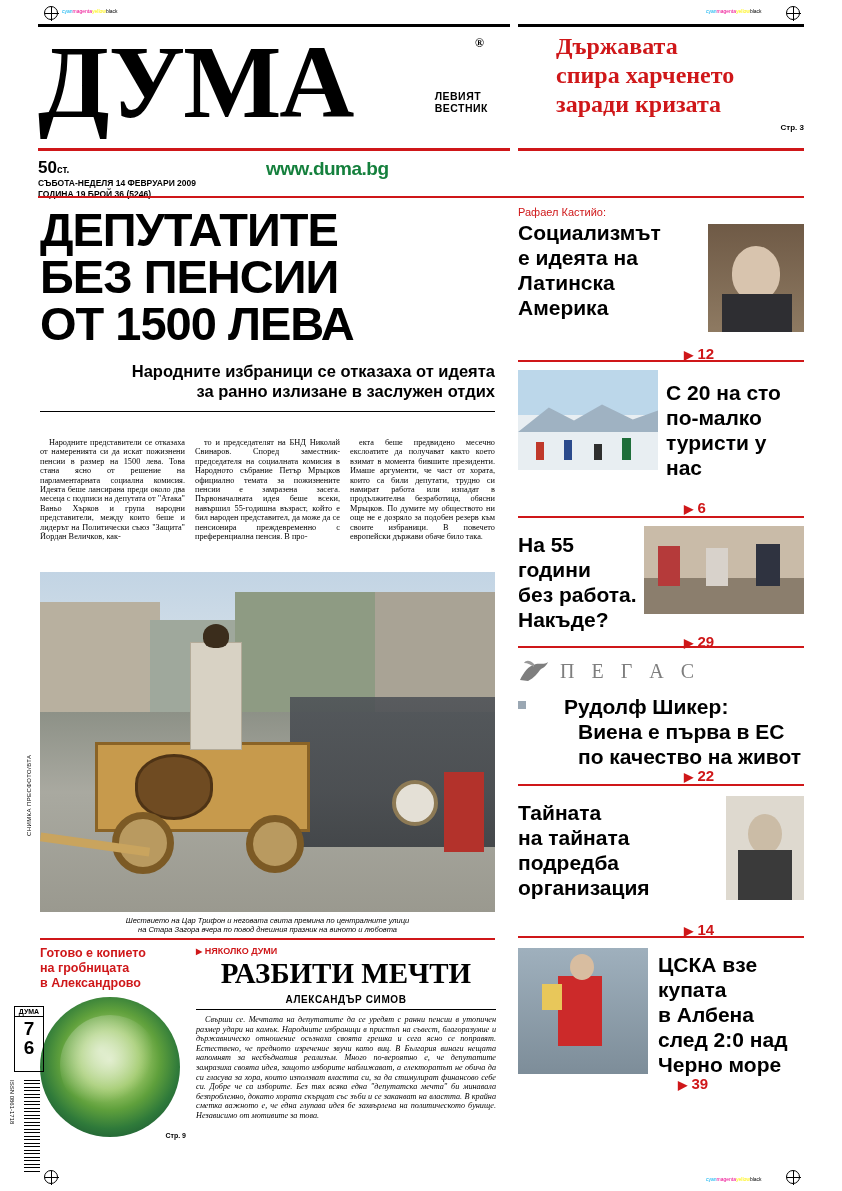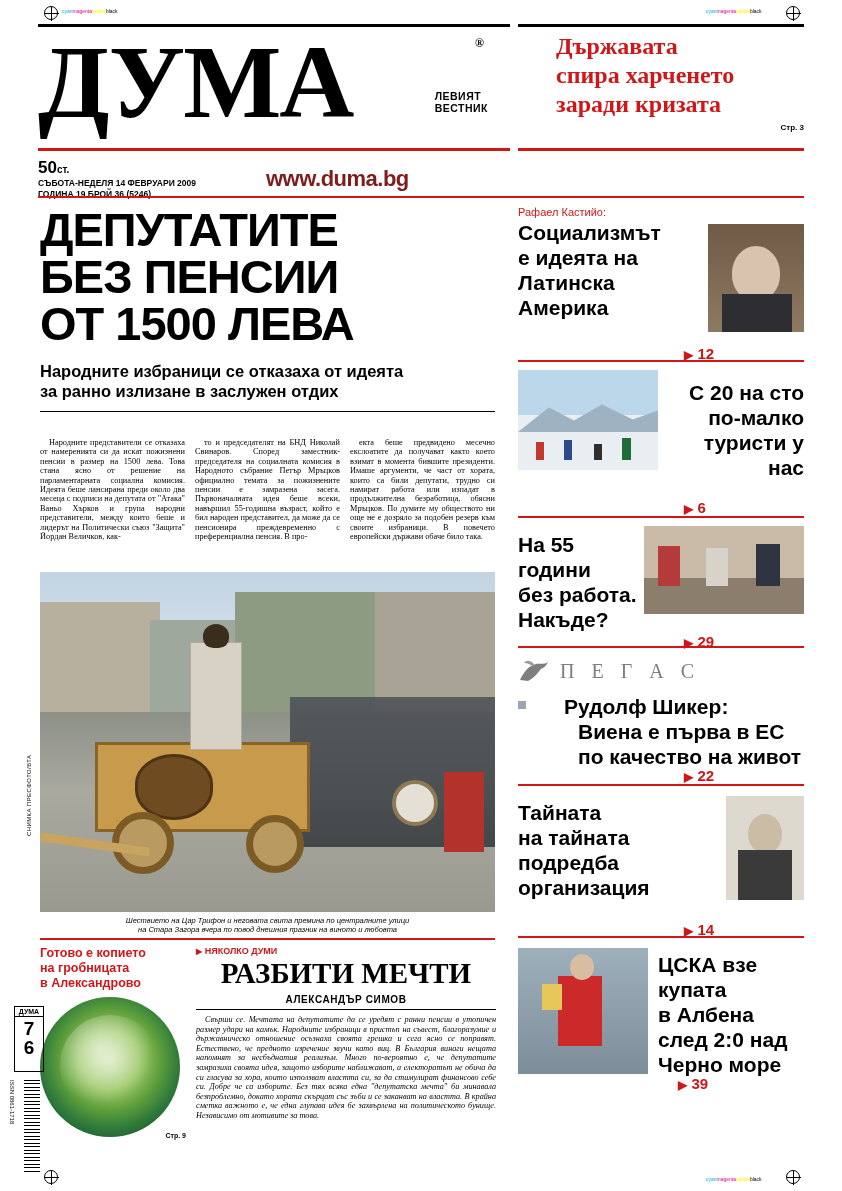--- a/index.html
+++ b/index.html
@@ -66,33 +66,33 @@
     margin-top:4px;
   }
   .teaser-rule { position:absolute; left:518px; top:148px; width:286px; height:3px; background:#cf1719; }
   .teaser-rule2 { position:absolute; left:518px; top:24px; width:286px; height:3px; background:#000; }
 
   
   .infostrip { position:absolute; left:38px; top:158px; width:766px; height:34px;}
   .price { font-family:"Liberation Sans",sans-serif; font-weight:bold; font-size:17px; }
   .price small{font-size:10px;}
   .dateline { font-family:"Liberation Sans",sans-serif; font-size:8.5px; font-weight:bold; line-height:11px;}
-  .weburl { position:absolute; left:228px; top:8px; font-family:"Liberation Sans",sans-serif;
-            font-weight:bold; font-size:22px; color:#7f1d1d; letter-spacing:-0.5px;}
+  .weburl { position:absolute; left:228px; top:0; font-family:"Liberation Sans",sans-serif;
+            font-weight:bold; font-size:19px; color:#15803d; letter-spacing:-0.5px;}
   .strip-rule { position:absolute; left:38px; top:196px; width:766px; height:2px; background:#cf1719;}
 
   
   .lead { position:absolute; left:40px; top:206px; width:455px; }
   .lead h1 {
     margin:0; font-family:"Liberation Sans",sans-serif; font-weight:bold;
     font-size:47px; line-height:47px; letter-spacing:-1px;
   }
   .lead .sub {
     margin-top:14px; font-family:"Liberation Sans",sans-serif; font-weight:bold;
-    font-size:16.5px; line-height:20px;
+    font-size:16.5px; line-height:20px;text-align:right;
   }
   .lead .rule { margin-top:10px; width:455px; height:1px; background:#000; }
 
   
   .leadbody { position:absolute; left:40px; top:438px; width:455px;
               display:flex; gap:10px; }
   .leadbody .col { width:145px; font-size:8.3px; line-height:9.4px; text-align:justify;
                    font-family:"Liberation Serif",serif;}
   .leadbody .col p{ margin:0; text-indent:9px;}
 
@@ -348,21 +348,21 @@
     <div class="rule"></div>
 
     <div class="rail-item" style="height:154px;padding-top:8px;">
       <div class="ph" style="position:absolute;left:0;top:8px;width:140px;height:100px;background:linear-gradient(#bcd7ea 0 45%,#e8eef2 45% 100%);">
         <div style="position:absolute;left:0;top:32px;width:140px;height:30px;background:#9fb2c2;clip-path:polygon(0 100%,22% 18%,40% 62%,60% 8%,82% 58%,100% 28%,100% 100%);"></div>
         <div style="position:absolute;left:18px;top:72px;width:8px;height:18px;background:#c0392b;"></div>
         <div style="position:absolute;left:46px;top:70px;width:8px;height:20px;background:#2b4a8c;"></div>
         <div style="position:absolute;left:76px;top:74px;width:8px;height:16px;background:#2f2f2f;"></div>
         <div style="position:absolute;left:104px;top:68px;width:9px;height:22px;background:#1f6e3a;"></div>
       </div>
-      <h3 style="position:absolute;left:148px;top:18px;width:138px;text-align:right;">
+      <h3 style="position:absolute;left:148px;top:18px;width:138px;">
         <div>С 20 на сто</div>
         <div>по-малко</div>
         <div>туристи у нас</div>
       </h3>
       <div class="pagearrow" style="position:absolute;left:166px;bottom:0px;">
         <span class="tri">▶</span>
         <span>6</span>
       </div>
     </div>
     <div class="rule"></div>

